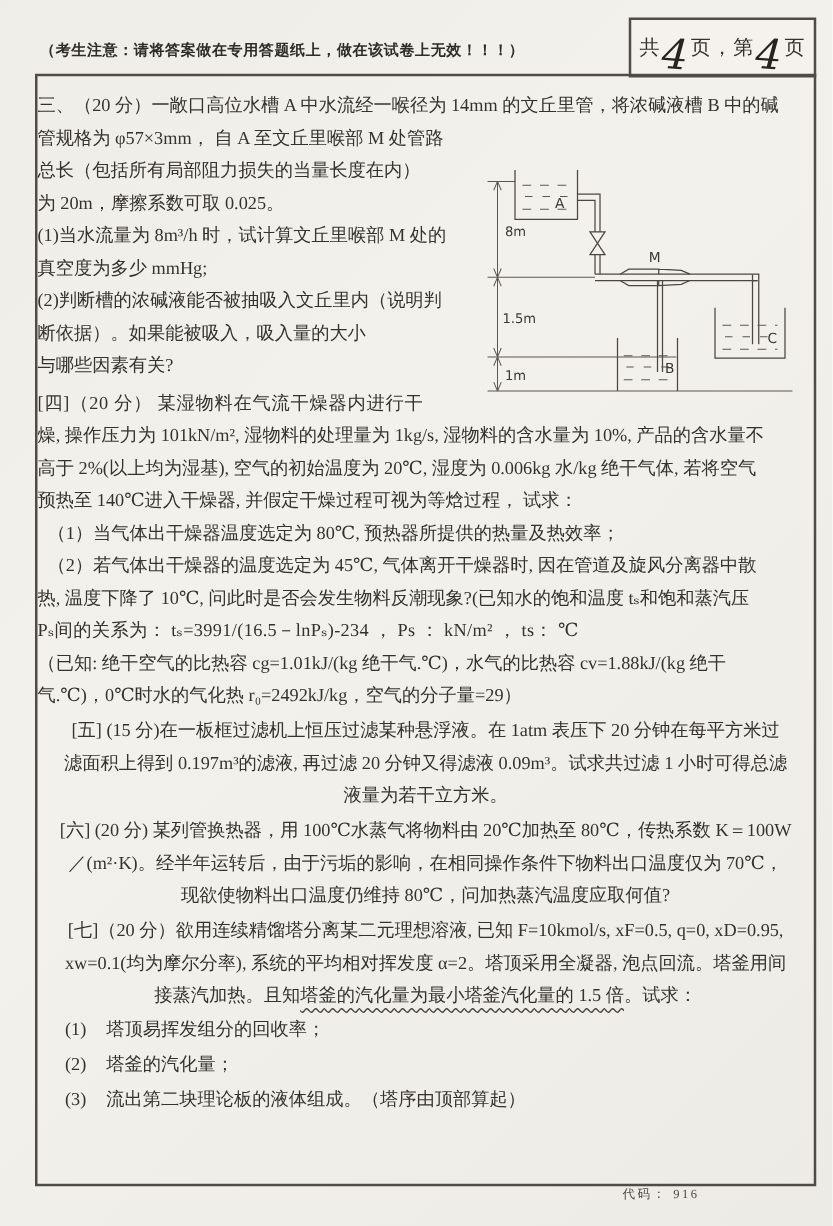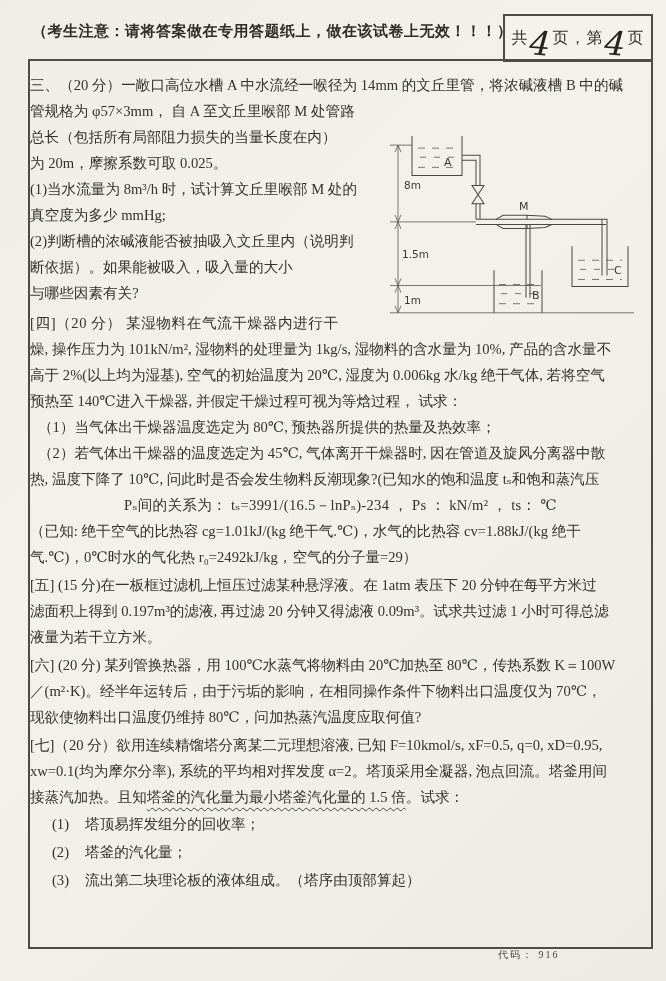--- a/index.html
+++ b/index.html
@@ -5,22 +5,22 @@
   html,body{margin:0;padding:0;}
   .page{
     position:relative;
     width:666px;height:981px;
     background:linear-gradient(135deg,#efede8 0%,#f3f1ec 40%,#edebe5 100%);
     font-family:"Liberation Serif","DejaVu Serif",serif;
     color:#35332e;
     overflow:hidden;
   }
   .notice{
-    position:absolute;left:32px;top:22px;
-    font-size:15px;font-weight:bold;letter-spacing:.5px;color:#2f2d29;
+    position:absolute;left:32px;top:32px;
+    font-size:12px;font-weight:bold;letter-spacing:.5px;color:#2f2d29;
     white-space:nowrap;
   }
   .pagebox{
     position:absolute;left:503px;top:14px;width:146px;height:44px;
     border:2px solid #4f4c47;background:rgba(246,244,240,.6);
     display:flex;align-items:center;justify-content:center;
     font-size:16px;color:#33312c;letter-spacing:1px;
   }
   .hand4{
     font-family:"DejaVu Serif",serif;
@@ -31,22 +31,22 @@
   .content{
     position:absolute;left:28px;top:59px;width:621px;height:886px;
     border:2px solid #4f4c47;background:transparent;
   }
   .txt{font-size:14.6px;line-height:26px;white-space:nowrap;color:#34322d;}
   .block{position:relative;}
   .p3{padding-top:11px;}
   .narrow{width:352px;}
   .p4{padding-top:4px;}
   .p4 .t1{letter-spacing:.6px;}
-  .p5,.p6,.p7{padding-top:2px;}
-  .eq{letter-spacing:.3px;text-align:center;}
+  .p5,.p6,.p7{padding-top:2px;text-align:center;}
+  .eq{letter-spacing:.3px;}
   .wavy{
     text-decoration:underline;
     text-decoration-style:wavy;
     text-decoration-color:#4a4741;
     text-decoration-thickness:1px;
     text-underline-offset:5px;
   }
   .item{display:flex;gap:16px;padding-left:22px;line-height:28px;}
   .diagram{
     position:absolute;left:346px;top:72px;width:276px;height:200px;

